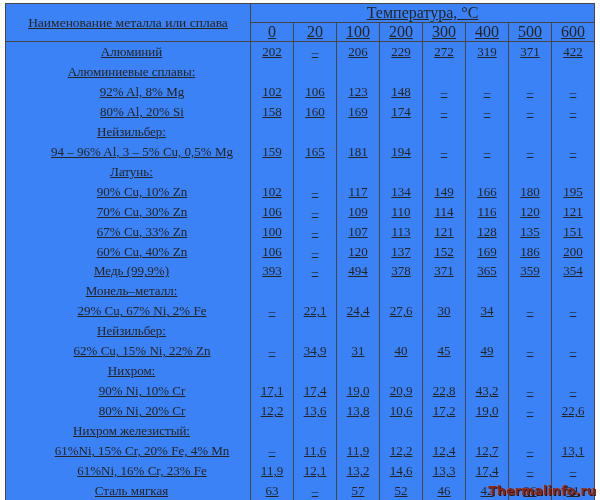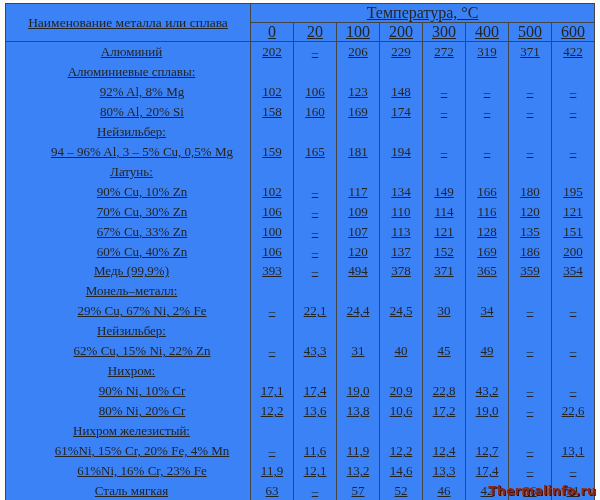--- a/index.html
+++ b/index.html
@@ -240,41 +240,41 @@
           <td class="val-cell"></td>
           <td class="val-cell"></td>
           <td class="val-cell"></td>
           <td class="val-cell"></td>
         </tr>
         <tr>
           <td class="name-cell indent">29% Cu, 67% Ni, 2% Fe</td>
           <td class="val-cell">–</td>
           <td class="val-cell">22,1</td>
           <td class="val-cell">24,4</td>
-          <td class="val-cell">24,5</td>
+          <td class="val-cell">27,6</td>
           <td class="val-cell">30</td>
           <td class="val-cell">34</td>
           <td class="val-cell">–</td>
           <td class="val-cell">–</td>
         </tr>
         <tr>
           <td class="name-cell">Нейзильбер:</td>
           <td class="val-cell"></td>
           <td class="val-cell"></td>
           <td class="val-cell"></td>
           <td class="val-cell"></td>
           <td class="val-cell"></td>
           <td class="val-cell"></td>
           <td class="val-cell"></td>
           <td class="val-cell"></td>
         </tr>
         <tr>
           <td class="name-cell indent">62% Cu, 15% Ni, 22% Zn</td>
           <td class="val-cell">–</td>
-          <td class="val-cell">43,3</td>
+          <td class="val-cell">34,9</td>
           <td class="val-cell">31</td>
           <td class="val-cell">40</td>
           <td class="val-cell">45</td>
           <td class="val-cell">49</td>
           <td class="val-cell">–</td>
           <td class="val-cell">–</td>
         </tr>
         <tr>
           <td class="name-cell">Нихром:</td>
           <td class="val-cell"></td>

